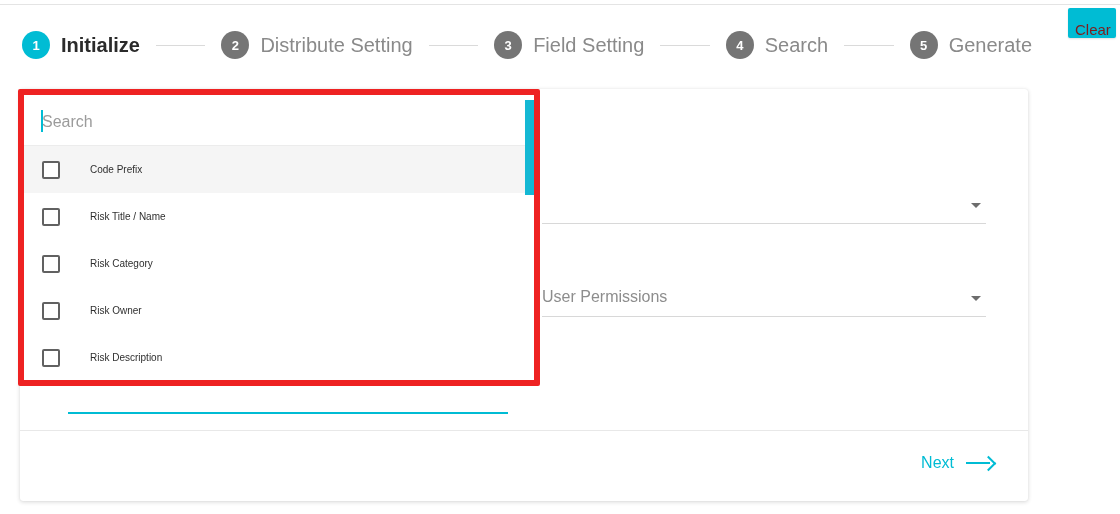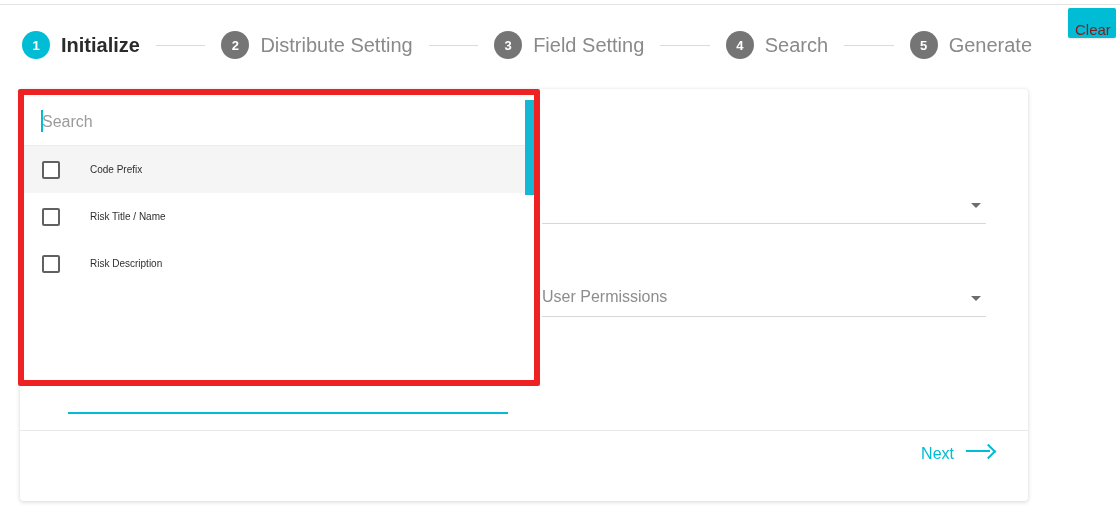--- a/index.html
+++ b/index.html
@@ -92,21 +92,21 @@
     position: absolute; left: 0; top: 342px;
     width: 100%; height: 70px;
   }
   .next-btn {
     position: absolute; right: 28px; top: 14px;
     height: 36px;
     background: transparent; border: none;
     color: #00bcd4;
     font-family: "Liberation Sans", sans-serif;
     font-size: 16px;
-    display: flex; align-items: flex-start;
+    display: flex; align-items: center;
     cursor: pointer;
     padding: 0 6px;
   }
   .next-arrow {
     display: inline-block;
     margin-left: 12px;
     width: 28px; height: 12px;
     position: relative;
   }
   .next-arrow::before {
@@ -320,21 +320,29 @@
         <div class="dd-item hovered">
           <span class="dd-check"></span>
           <span class="dd-item-label">Code Prefix</span>
         </div>
 
         <div class="dd-item">
           <span class="dd-check"></span>
           <span class="dd-item-label">Risk Title / Name</span>
         </div>
 
-
+        <div class="dd-item">
+          <span class="dd-check"></span>
+          <span class="dd-item-label">Risk Category</span>
+        </div>
+
+        <div class="dd-item">
+          <span class="dd-check"></span>
+          <span class="dd-item-label">Risk Owner</span>
+        </div>
 
         <div class="dd-item">
           <span class="dd-check"></span>
           <span class="dd-item-label">Risk Description</span>
         </div>
 
       </div>
 
       <div class="dd-scrollbar-track">
         <div class="dd-scrollbar-thumb"></div>

